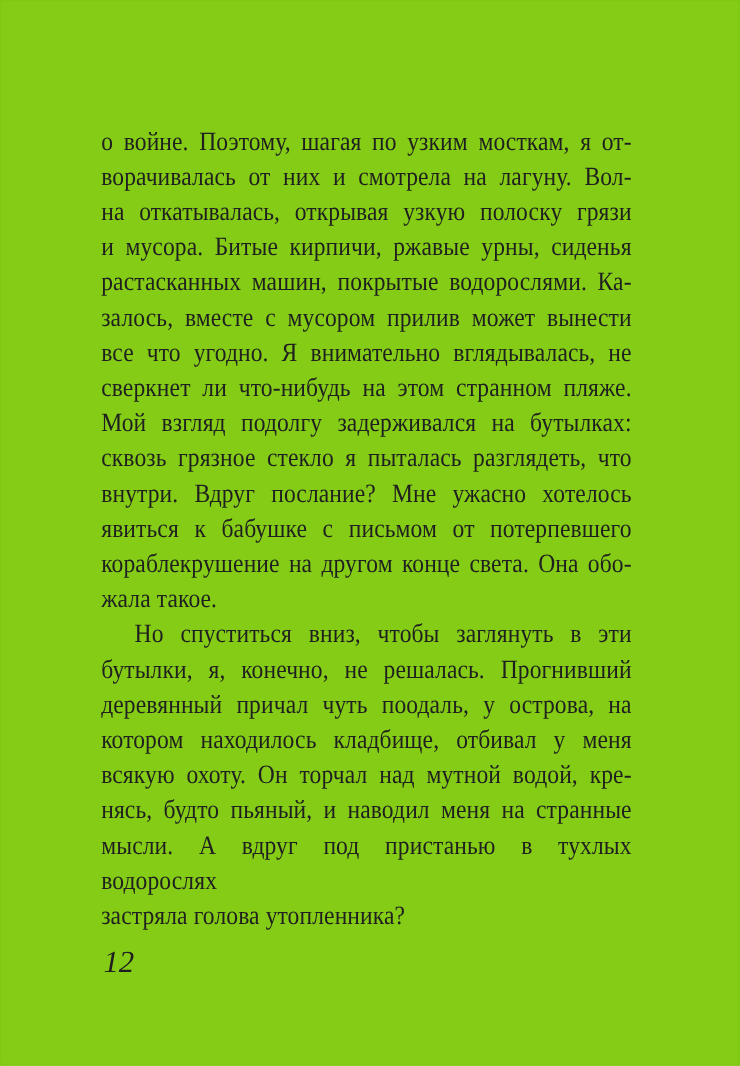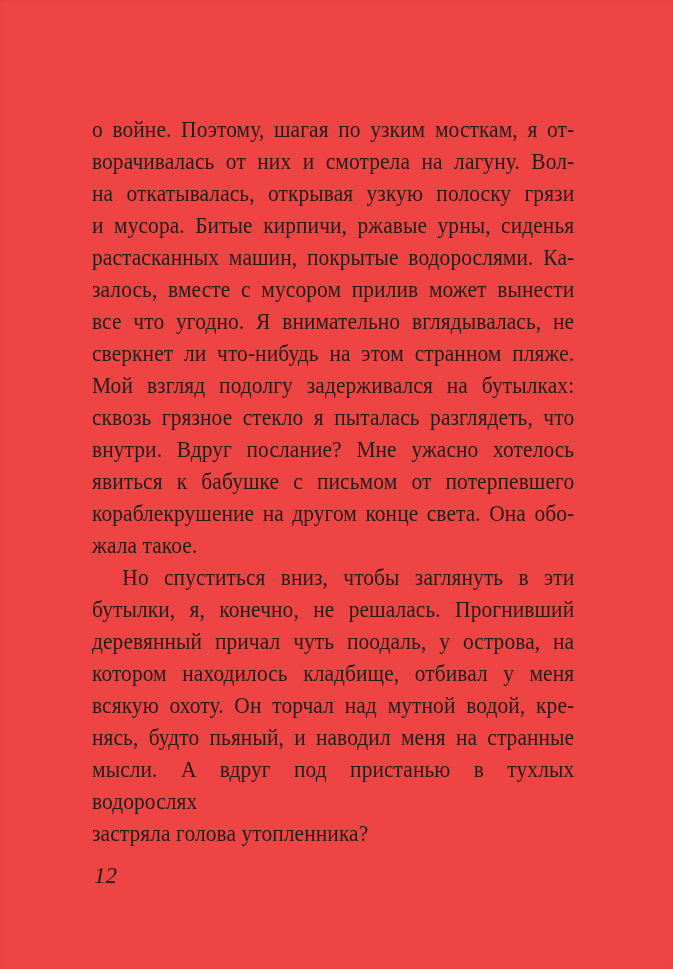--- a/index.html
+++ b/index.html
@@ -44,30 +44,30 @@
   .line.last {
     text-align-last: left;
   }
   .line.indent {
     padding-left: 34px;
   }
   .page-number {
     position: absolute;
     left: 94px;
     top: 861px;
-    font-size: 23px;
+    font-size: 28px;
     line-height: 30px;
     font-style: italic;
     color: #1f1f1f;
   }
 </style>
 </head>
 <body>
 
-<main class="book-page" style="background: #ef4444; color: rgb(31, 31, 31);">
+<main class="book-page" style="background: #84cc16; color: rgb(31, 31, 31);">
   <div class="text-block" id="text-block">
       <div class="paragraph">
         <div class="line">о войне. Поэтому, шагая по узким мосткам, я от-</div>
         <div class="line">ворачивалась от них и смотрела на лагуну. Вол-</div>
         <div class="line">на откатывалась, открывая узкую полоску грязи</div>
         <div class="line">и мусора. Битые кирпичи, ржавые урны, сиденья</div>
         <div class="line">растасканных машин, покрытые водорослями. Ка-</div>
         <div class="line">залось, вместе с мусором прилив может вынести</div>
         <div class="line">все что угодно. Я внимательно вглядывалась, не</div>
         <div class="line">сверкнет ли что-нибудь на этом странном пляже.</div>

